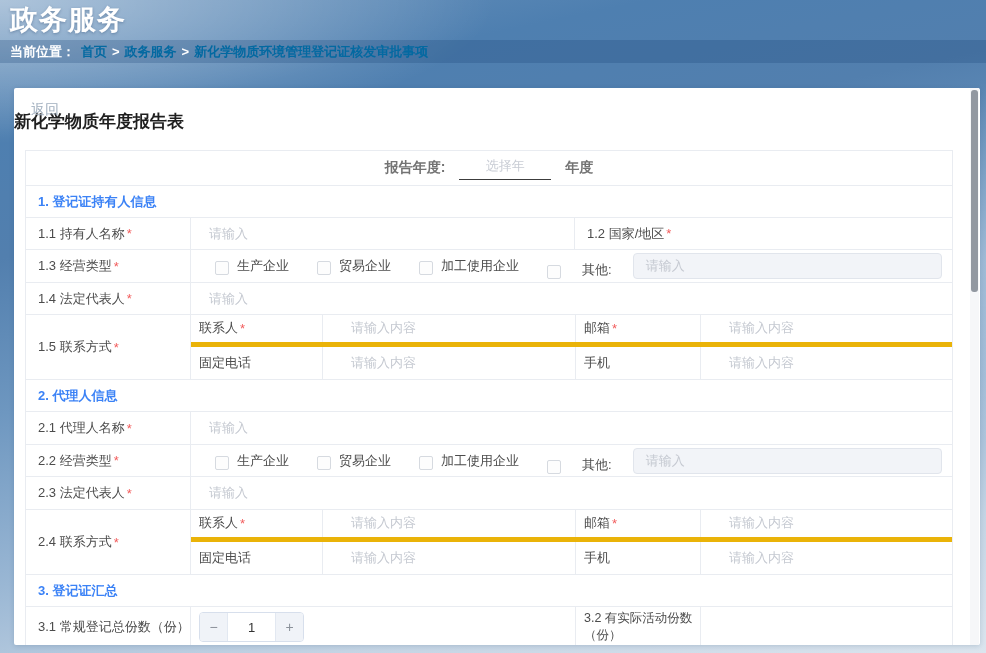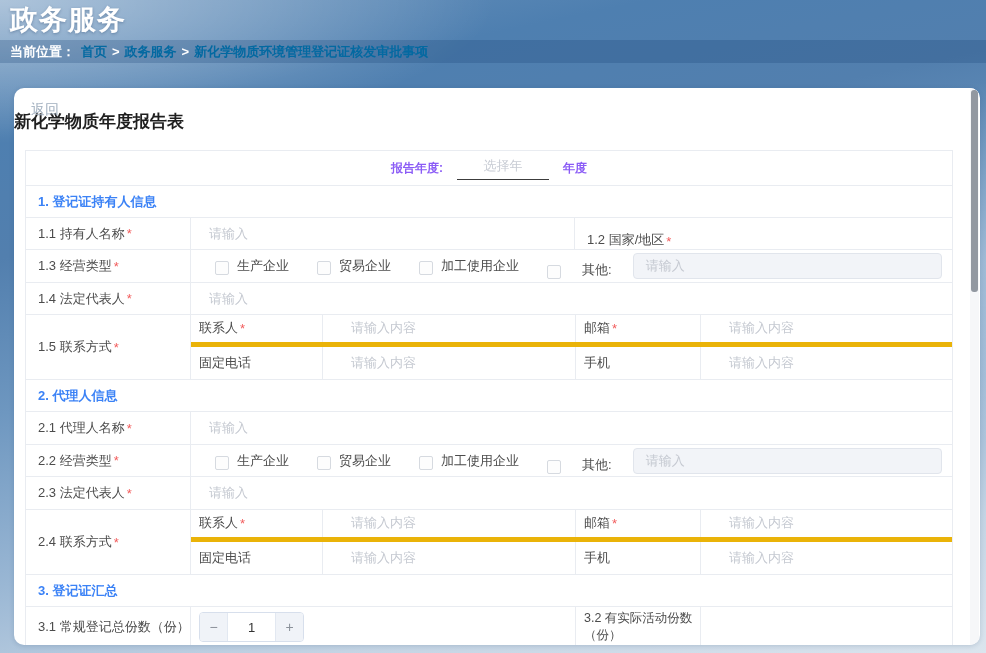--- a/index.html
+++ b/index.html
@@ -11,41 +11,41 @@
       radial-gradient(900px 260px at 0% 0%, rgba(255,255,255,.45), rgba(255,255,255,0) 55%),
       radial-gradient(700px 300px at 102% 40%, rgba(255,255,255,.28), rgba(255,255,255,0) 60%),
       linear-gradient(168deg,#6b94bd 0%,#4e7fb0 16%,#527fae 30%,#6e97c0 48%,#9ab7d4 68%,#c4d4e4 84%,#dbe5ee 100%);
   }
   .site-title { position:absolute; left:10px; top:1px; font-size:28px; font-weight:bold; color:#fff; letter-spacing:1px; text-shadow:0 1px 3px rgba(20,50,90,.35); }
   .bc-bar { position:absolute; left:0; top:40px; width:100%; height:23px; line-height:23px; background:rgba(22,62,112,.24); color:#fff; font-size:13px; font-weight:bold; padding-left:10px; white-space:nowrap; }
   .bc-bar a { color:#0369a1; text-decoration:none; cursor:pointer; }
   .bc-sep { margin:0 5px; }
   .bc-label { margin-right:6px; }
 
-  .card { position:absolute; left:14px; top:88px; width:966px; height:557px; background:#fff; border-radius:10px; box-shadow:0 1px 5px rgba(30,60,100,.18); overflow:hidden; }
+  .card { position:absolute; left:14px; top:88px; width:966px; height:557px; background:#fff; border-radius:2px; box-shadow:0 1px 5px rgba(30,60,100,.18); overflow:hidden; }
   .back { position:absolute; left:17px; top:13px; font-size:14px; color:#a0aebe; text-decoration:none; cursor:pointer; }
   .form-title { text-align:left; padding-top:12px; font-size:17px; font-weight:bold; color:#1f1f1f;margin-top:10px; }
 
   .tbl { position:absolute; left:11px; top:62px; width:928px; border:1px solid #e9ecf1; font-size:13px; color:#4c4c4c; }
   .trow { display:flex; border-bottom:1px solid #e9ecf1; }
   .trow:last-child { border-bottom:none; }
   .h35{height:35px;} .h32{height:32px;} .h33{height:33px;} .h65{height:65px;} .h40{height:40px;}
   .tc { border-right:1px solid #e9ecf1; display:flex; align-items:center; }
   .tc:last-child { border-right:none; }
-  .w165{width:165px;} .w384{width:384px;} .w126{width:126px;align-items:flex-end;} .w251{width:251px;}
+  .w165{width:165px;} .w384{width:384px;} .w126{width:126px;} .w251{width:251px;}
   .w761{width:761px;} .w385{width:385px;} .w125{width:125px;} .w926{width:926px;}
   .lbl { padding-left:12px; white-space:nowrap; }
   .sec-cell { padding-left:12px; font-weight:bold; color:#3b82f6; }
   .req { color:#f25c5c; margin-left:2px; }
   .ph { color:#c5c9d1; }
   .pl18 { padding-left:18px; }
   .pl28 { padding-left:28px; }
 
   .center-row { justify-content:center; align-items:center; display:flex; width:926px; }
-  .yr-b { font-weight:bold; color:#8b5cf6; font-size:12px; }
+  .yr-b { font-weight:bold; color:#737373; font-size:14px; }
   .year-input { display:inline-block; width:92px; border-bottom:1px solid #3c3c3c; text-align:center; color:#c8ccd4; padding-bottom:4px; margin:0 14px; cursor:text; }
 
   .select-cell { justify-content:space-between; padding:0 14px 0 15px; cursor:pointer; }
   .chev { width:8px; height:8px; border-right:1.4px solid #c0c4cc; border-bottom:1.4px solid #c0c4cc; transform:rotate(45deg) translateY(-2px); }
 
   .cbcell { padding-left:24px; }
   .cbgroup { display:flex; align-items:flex-end; margin-right:28px; white-space:nowrap; }
   .cbgroup.other { flex:1; margin-right:10px;gap:13px; }
   .cbx { width:14px; height:14px; border:1px solid #d6dae0; border-radius:2px; background:#fdfdfd; margin-right:8px; flex:none; cursor:pointer; }
   .other-input { flex:1; height:26px; line-height:24px; background:#f2f4f8; border:1px solid #e1e5ec; border-radius:4px; padding-left:12px; margin-left:8px; color:#c5c9d1; cursor:text; }

